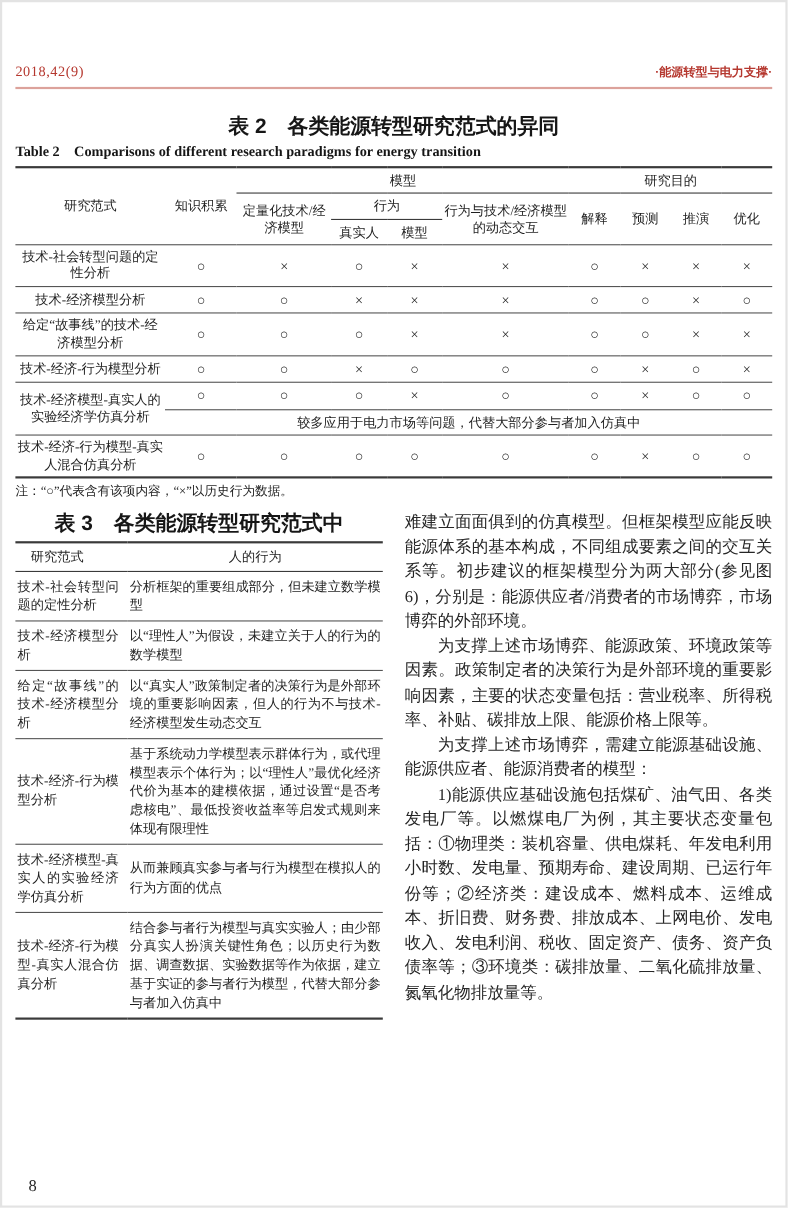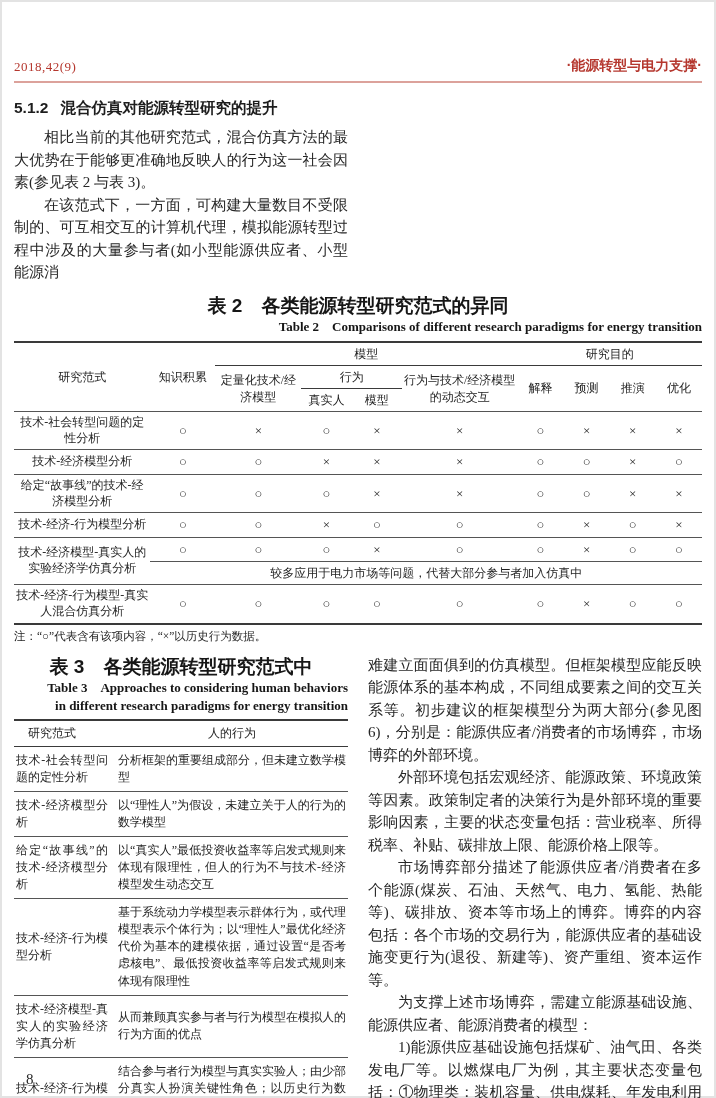--- a/index.html
+++ b/index.html
@@ -15,21 +15,21 @@
     color:#262626;
     box-shadow:inset 0 0 0 2px #e3e3e3;
   }
   
   .journal-header{
     display:flex;justify-content:space-between;align-items:flex-end;
     padding-top:57px;
     color:#b5372e;
   }
   .journal-header .issue{font-size:13px;letter-spacing:.5px;}
-  .journal-header .col-title{font-size:14px;font-family:"Liberation Sans","DejaVu Sans",sans-serif;font-weight:bold;}
+  .journal-header .col-title{font-size:11px;font-family:"Liberation Sans","DejaVu Sans",sans-serif;font-weight:bold;}
   .header-rule{height:2px;background:#dca29b;margin-top:6px;}
   
   .cols{display:flex;gap:20px;margin-top:13px;}
   .col{width:334px;box-sizing:border-box;}
   .sec-heading{
     font-family:"Liberation Sans","DejaVu Sans",sans-serif;
     font-weight:bold;font-size:15.5px;color:#1d1d1d;
     margin:2px 0 7px 0;
   }
   .sec-heading .sec-num{margin-right:12px;}
@@ -38,21 +38,21 @@
     margin:0;color:#262626;
   }
   p.indent{text-indent:2em;}
   p.body-text + p.body-text{margin-top:0;}
   
   .tbl-caption-zh{
     text-align:center;font-family:"Liberation Sans","DejaVu Sans",sans-serif;
     font-weight:bold;font-size:19px;color:#161616;margin-top:9px;line-height:1.35;
   }
   .tbl-caption-en{
-    text-align:right;font-weight:bold;font-size:13px;color:#161616;
+    text-align:left;font-weight:bold;font-size:13px;color:#161616;
     line-height:1.35;margin-bottom:5px;
   }
   
   table{border-collapse:collapse;}
   .table2{
     width:100%;font-size:12px;text-align:center;color:#1f1f1f;
     border-top:2px solid #3a3a3a;border-bottom:2px solid #3a3a3a;
   }
   .table2 th{font-weight:normal;padding:3px 2px;line-height:1.35;vertical-align:middle;}
   .table2 td{padding:3px 2px;line-height:1.35;vertical-align:middle;}
@@ -85,27 +85,20 @@
 
 <div class="page">
 
   <div class="journal-header">
     <span class="issue">2018,42(9)</span>
     <span class="col-title">·能源转型与电力支撑·</span>
   </div>
   <div class="header-rule"></div>
 
   <div class="cols">
-    <div class="col">
-      <div class="sec-heading">
-        <span class="sec-num">5.1.2</span><span>混合仿真对能源转型研究的提升</span>
-      </div>
-      <p class="body-text indent">相比当前的其他研究范式，混合仿真方法的最大优势在于能够更准确地反映人的行为这一社会因素(参见表 2 与表 3)。</p>
-      <p class="body-text indent">在该范式下，一方面，可构建大量数目不受限制的、可互相交互的计算机代理，模拟能源转型过程中涉及的大量参与者(如小型能源供应者、小型能源消</p>
-    </div>
   </div>
 
   <div class="tbl-caption-zh">表 2　各类能源转型研究范式的异同</div>
   <div class="tbl-caption-en">Table 2　Comparisons of different research paradigms for energy transition</div>
 
   <table class="table2">
     <colgroup>
       <col style="width:130px">
         <col style="width:62px">
         <col style="width:82px">
@@ -217,66 +210,61 @@
     </tbody>
   </table>
   <div class="tbl-footnote">注：“○”代表含有该项内容，“×”以历史行为数据。</div>
 
   <div class="cols" style="margin-top:10px;">
     <div class="col">
 
       <div class="tbl-caption-zh" style="margin-top:0;">
         <div>表 3　各类能源转型研究范式中</div>
       </div>
-      <div class="tbl-caption-en">
-        <div>Table 3　Approaches to considering human behaviors</div>
-        <div>in different research paradigms for energy transition</div>
-      </div>
 
       <table class="table3">
         <thead>
           <tr>
             <th style="text-align:left;padding-left:14px;">研究范式</th>
             <th>人的行为</th>
           </tr>
         </thead>
         <tbody>
           <tr>
             <td class="p-col">技术-社会转型问题的定性分析</td>
             <td class="b-col">分析框架的重要组成部分，但未建立数学模型</td>
           </tr>
           <tr>
             <td class="p-col">技术-经济模型分析</td>
             <td class="b-col">以“理性人”为假设，未建立关于人的行为的数学模型</td>
           </tr>
           <tr>
             <td class="p-col">给定“故事线”的技术-经济模型分析</td>
-            <td class="b-col">以“真实人”最低投资收益率等启发式规则来体现有限理性，但人的行为不与技术-经济模型发生动态交互</td>
+            <td class="b-col">以“真实人”政策制定者的决策行为是外部环境的重要影响因素，但人的行为不与技术-经济模型发生动态交互</td>
           </tr>
           <tr>
             <td class="p-col">技术-经济-行为模型分析</td>
             <td class="b-col">基于系统动力学模型表示群体行为，或代理模型表示个体行为；以“理性人”最优化经济代价为基本的建模依据，通过设置“是否考虑核电”、最低投资收益率等启发式规则来体现有限理性</td>
           </tr>
           <tr>
             <td class="p-col">技术-经济模型-真实人的实验经济学仿真分析</td>
             <td class="b-col">从而兼顾真实参与者与行为模型在模拟人的行为方面的优点</td>
           </tr>
           <tr>
             <td class="p-col">技术-经济-行为模型-真实人混合仿真分析</td>
             <td class="b-col">结合参与者行为模型与真实实验人；由少部分真实人扮演关键性角色；以历史行为数据、调查数据、实验数据等作为依据，建立基于实证的参与者行为模型，代替大部分参与者加入仿真中</td>
           </tr>
         </tbody>
       </table>
 
     </div>
 
     <div class="col">
       <p class="body-text">难建立面面俱到的仿真模型。但框架模型应能反映能源体系的基本构成，不同组成要素之间的交互关系等。初步建议的框架模型分为两大部分(参见图 6)，分别是：能源供应者/消费者的市场博弈，市场博弈的外部环境。</p>
-      <p class="body-text indent">外部环境包括宏观经济、能源政策、环境政策等因素。政策制定者的决策行为是外部环境的重要影响因素，主要的状态变量包括：营业税率、所得税率、补贴、碳排放上限、能源价格上限等。</p>
-      <p class="body-text indent">市场博弈部分描述了能源供应者/消费者在多个能源(煤炭、石油、天然气、电力、氢能、热能等)、碳排放、资本等市场上的博弈。博弈的内容包括：各个市场的交易行为，能源供应者的基础设施变更行为(退役、新建等)、资产重组、资本运作等。</p>
+      <p class="body-text indent">为支撑上述市场博弈、能源政策、环境政策等因素。政策制定者的决策行为是外部环境的重要影响因素，主要的状态变量包括：营业税率、所得税率、补贴、碳排放上限、能源价格上限等。</p>
       <p class="body-text indent">为支撑上述市场博弈，需建立能源基础设施、能源供应者、能源消费者的模型：</p>
       <p class="body-text indent">1)能源供应基础设施包括煤矿、油气田、各类发电厂等。以燃煤电厂为例，其主要状态变量包括：①物理类：装机容量、供电煤耗、年发电利用小时数、发电量、预期寿命、建设周期、已运行年份等；②经济类：建设成本、燃料成本、运维成本、折旧费、财务费、排放成本、上网电价、发电收入、发电利润、税收、固定资产、债务、资产负债率等；③环境类：碳排放量、二氧化硫排放量、氮氧化物排放量等。</p>
     </div>
   </div>
 
   <div class="page-number">8</div>
 
 </div>
 
 </body></html>

